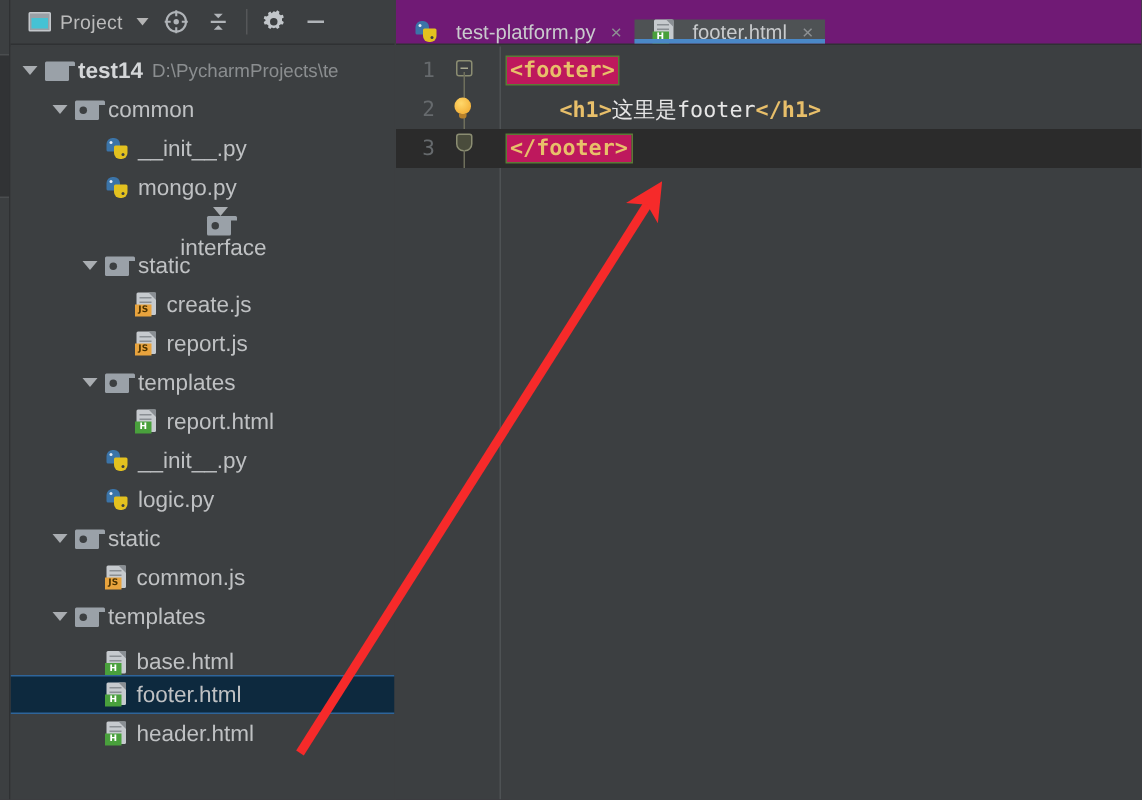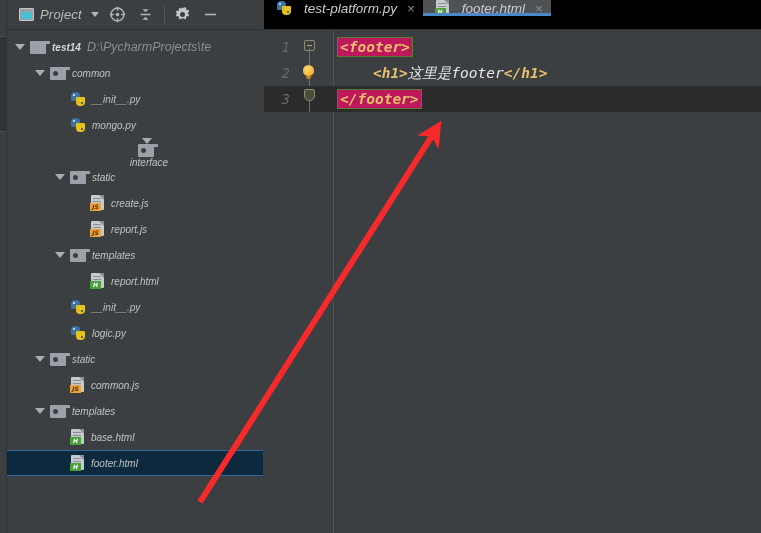--- a/index.html
+++ b/index.html
@@ -2,21 +2,21 @@
 <html><head>
 <meta charset="utf-8">
 <style>
   * { box-sizing: border-box; margin: 0; padding: 0; }
   html, body {
     width: 761px; height: 533px;
     overflow: hidden;
     background: #3c3f41;
     font-family: "Liberation Sans", "DejaVu Sans", sans-serif;
   }
-  #app { position: relative; width: 761px; height: 533px; font-style: italic; }
+  #app { position: relative; width: 761px; height: 533px; }
 
   
   .left-strip {
     position: absolute; left: 0; top: 0; width: 7px; height: 533px;
     background: #3c3f41; border-right: 1px solid #2f3133;
   }
   .left-strip-tick {
     position: absolute; left: 0; top: 36px; width: 6px; height: 96px;
     background: #313335; border-top: 1px solid #4a4d4f; border-bottom: 1px solid #4a4d4f;
   }
@@ -58,21 +58,21 @@
     white-space: nowrap; cursor: default;
   }
   .row.selected {
     background: #0d293e; border-top: 1px solid #2f659a; border-bottom: 1px solid #2f659a;
   }
   .arrow {
     width: 0; height: 0; border-left: 5px solid transparent; border-right: 5px solid transparent;
     border-top: 6px solid #a9adb1; flex: none; margin-right: 5px;
   }
   .arrow-slot { width: 10px; flex: none; margin-right: 5px; }
-  .label { color: #bfc1c3; font-size: 10px; }
+  .label { color: #bfc1c3; font-size: 15px; }
   .label.bold { font-weight: bold; color: #d4d6d8; }
   .path { color: #8b8e90; font-size: 12.5px; margin-left: 6px; }
 
   
   .ic { flex: none; margin-right: 6px; position: relative; }
   .ic-folder { width: 16px; height: 13px; }
   .ic-folder .body {
     position: absolute; left: 0; bottom: 0; width: 16px; height: 11px;
     background: #9aa1a8; border-radius: 1px;
   }
@@ -116,22 +116,22 @@
   .ic-py .s2 {
     position: absolute; left: 6px; top: 6px; width: 9px; height: 9px;
     background: #e3c11f; border-radius: 1px 1px 4px 4px;
   }
   .ic-py .e1 { position: absolute; left: 3px; top: 3px; width: 2px; height: 2px; background: #e8eef5; border-radius: 50%; }
   .ic-py .e2 { position: absolute; left: 11px; top: 11px; width: 2px; height: 2px; background: #3c3f41; border-radius: 50%; }
 
   
   .tabbar {
     position: absolute; left: 264px; top: 0; width: 497px; height: 30px;
-    background: #000000; border-bottom: 1px solid #2f3133;
-    display: flex; align-items: flex-start;
+    background: #701a75; border-bottom: 1px solid #2f3133;
+    display: flex; align-items: flex-end;
   }
   .tab {
     display: flex; align-items: center; gap: 6px; padding: 0 8px 0 12px;
     position: relative; cursor: default;
   }
   .tab.active { background: #4e5254; }
   .tab.active::after {
     content: ""; position: absolute; left: 0; right: 0; bottom: 0; height: 3px; background: #4a88c7;
   }
   .tab-name { color: #c9cbcd; font-size: 13.5px; }
@@ -377,39 +377,49 @@
       </div>
       <div class="row" style="padding-left: 28px;">
         <span class="arrow"></span>
         <span class="ic ic-folder">
           <span class="tab"></span>
           <span class="body"></span>
           <span class="dot"></span>
         </span>
         <span class="label">templates</span>
       </div>
-      <div class="row" style="padding-left: 48px;">
+      <div class="row" style="padding-left: 48px; align-items: flex-end;">
         <span class="arrow-slot"></span>
         <span class="ic ic-file">
           <span class="page"></span>
           <span class="fold"></span>
           <span class="lines"></span>
           <span class="badge h">H</span>
         </span>
         <span class="label">base.html</span>
       </div>
       <div class="row selected" style="padding-left: 48px;">
         <span class="arrow-slot"></span>
         <span class="ic ic-file">
           <span class="page"></span>
           <span class="fold"></span>
           <span class="lines"></span>
           <span class="badge h">H</span>
         </span>
         <span class="label">footer.html</span>
+      </div>
+      <div class="row" style="padding-left: 48px;">
+        <span class="arrow-slot"></span>
+        <span class="ic ic-file">
+          <span class="page"></span>
+          <span class="fold"></span>
+          <span class="lines"></span>
+          <span class="badge h">H</span>
+        </span>
+        <span class="label">header.html</span>
       </div>
     </div>
 
   <div class="tabbar">
       <div class="tab">
         <span class="ic ic-py">
           <span class="s1"></span>
           <span class="s2"></span>
           <span class="e1"></span>
           <span class="e2"></span>

